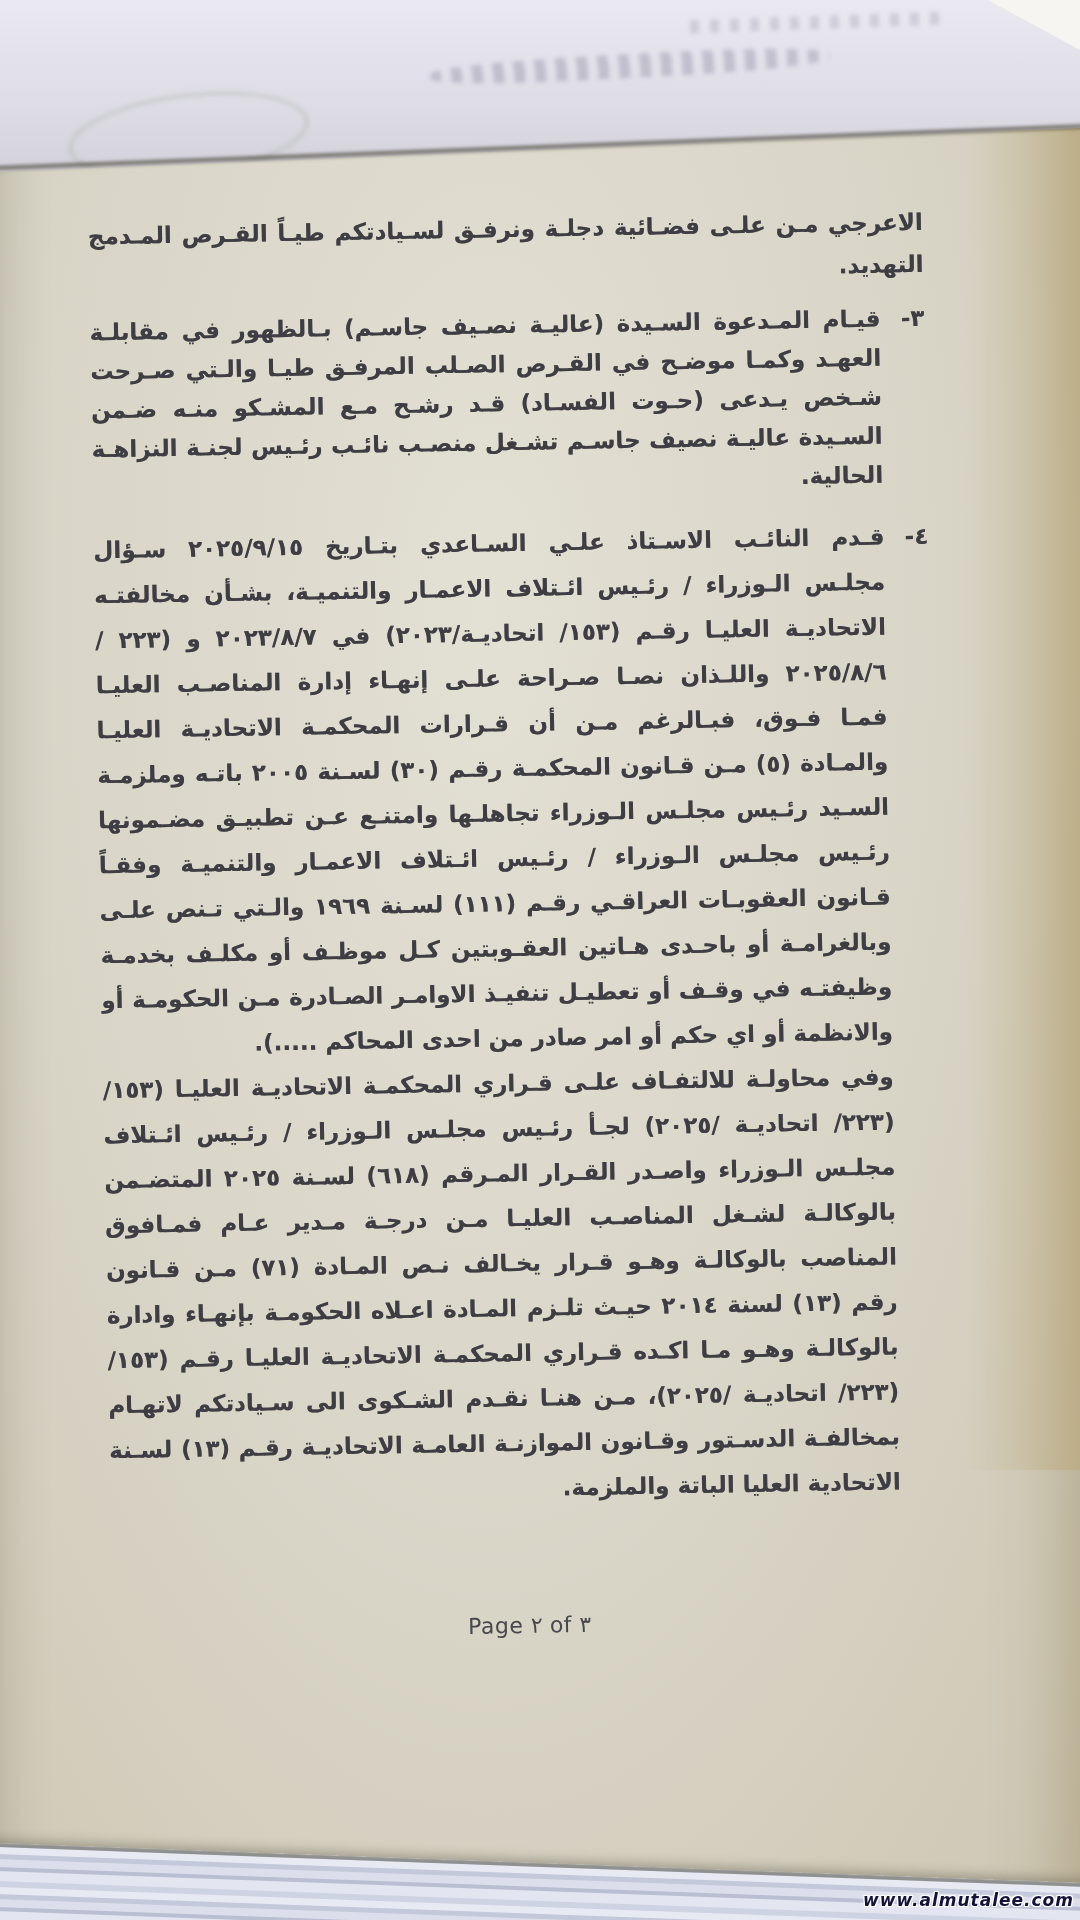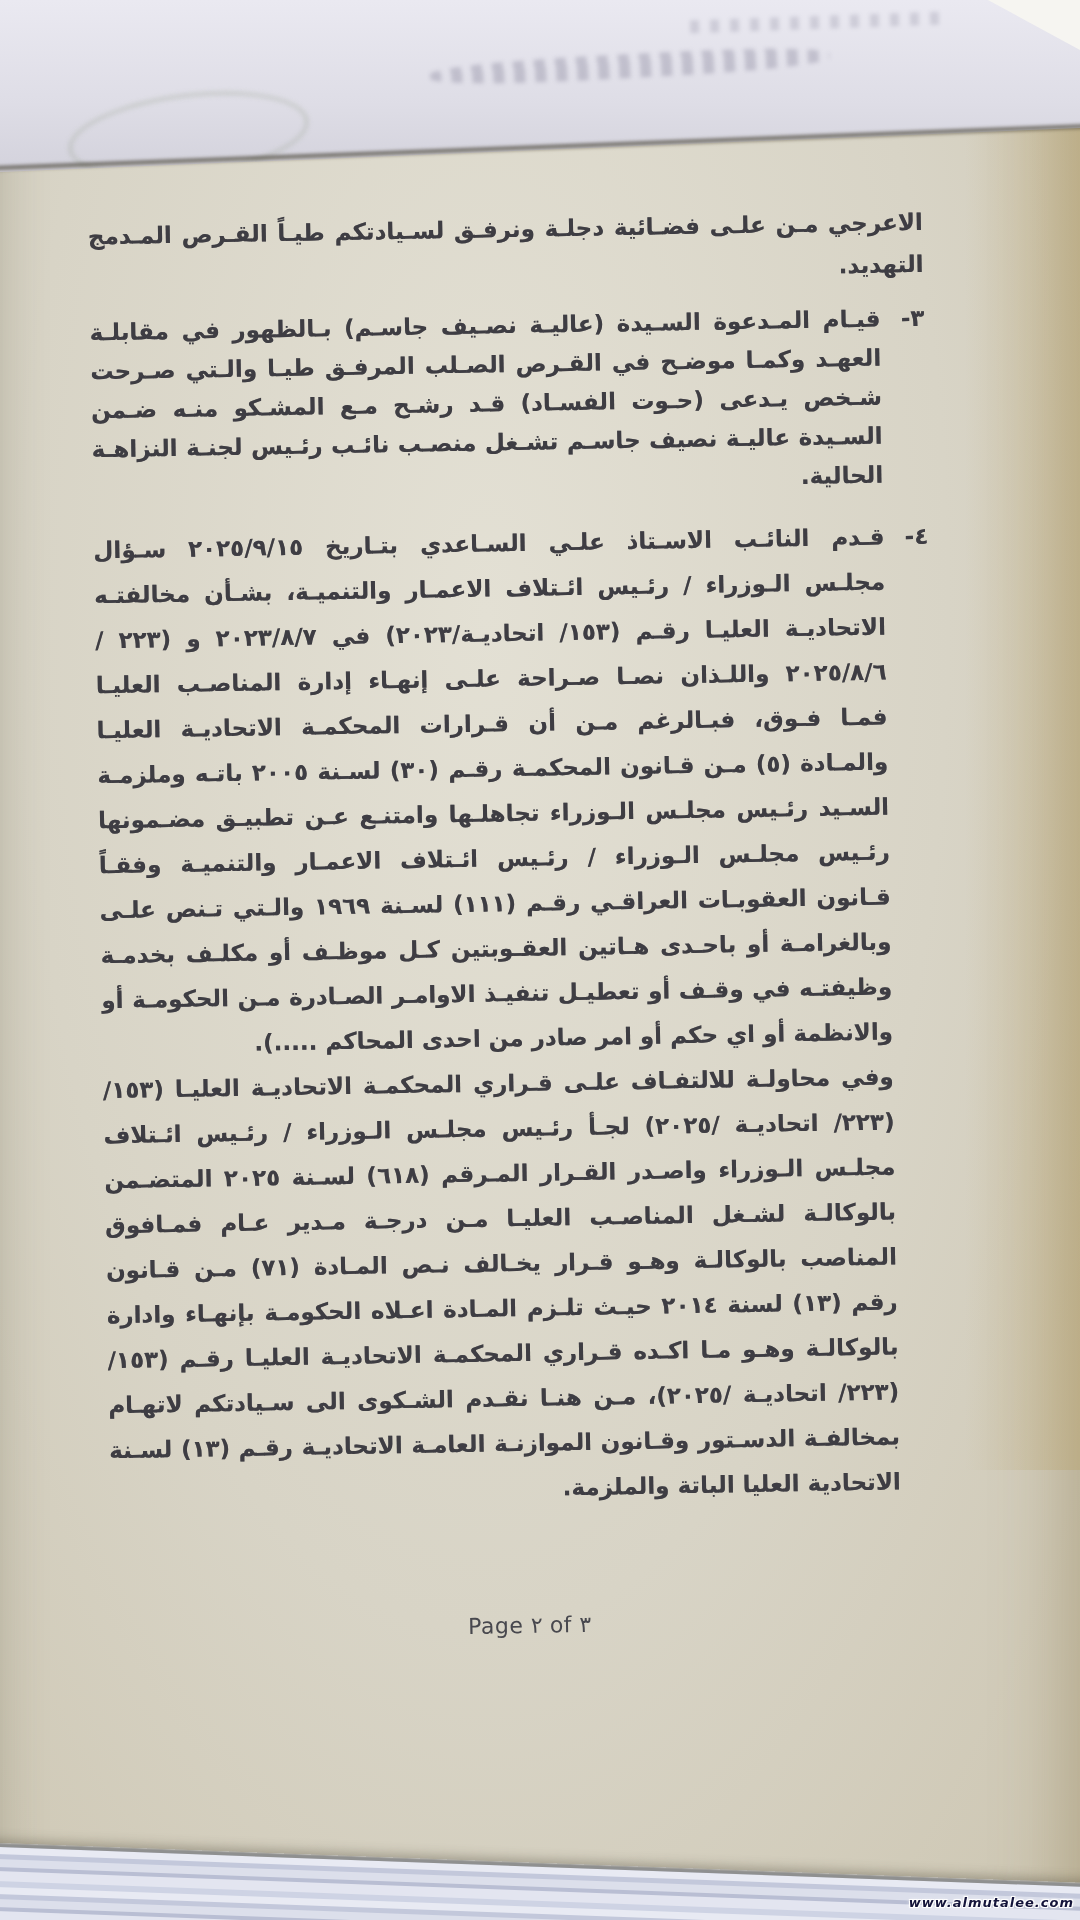--- a/index.html
+++ b/index.html
@@ -48,21 +48,21 @@
         clip-path:polygon(0 0,100% 0,100% 100%);background:#f6f5f1;}
 
   
   .bottom-stack{position:absolute;top:1842px;left:-30px;width:1140px;height:130px;
         transform:rotate(2.1deg);transform-origin:left top;
         background:repeating-linear-gradient(180deg,#e8eaf3 0 7px,#c3c8db 7px 12px,#dcdfeb 12px 20px,#b9bed3 20px 24px,#e3e5f0 24px 34px,var(--bottom_stack,#ced3e4) 34px 40px);
         border-top:4px solid rgba(92,88,70,.5);
         box-shadow:0 -7px 12px -4px rgba(70,66,50,.38);}
 
   .watermark{position:absolute;right:6px;bottom:10px;z-index:60;direction:ltr;
-        font-style:italic;font-weight:bold;font-size:13px;letter-spacing:1px;
+        font-style:italic;font-weight:bold;font-size:17px;letter-spacing:1px;
         color:var(--watermark_text,#14143a);
         text-shadow:-1px -1px 0 #fff,1px -1px 0 #fff,-1px 1px 0 #fff,1px 1px 0 #fff,0 0 4px #fff;}
 </style>
 </head>
 <body>
 
 <div id="stage">
 
   <div class="page">
     <div class="right-edge"></div>

